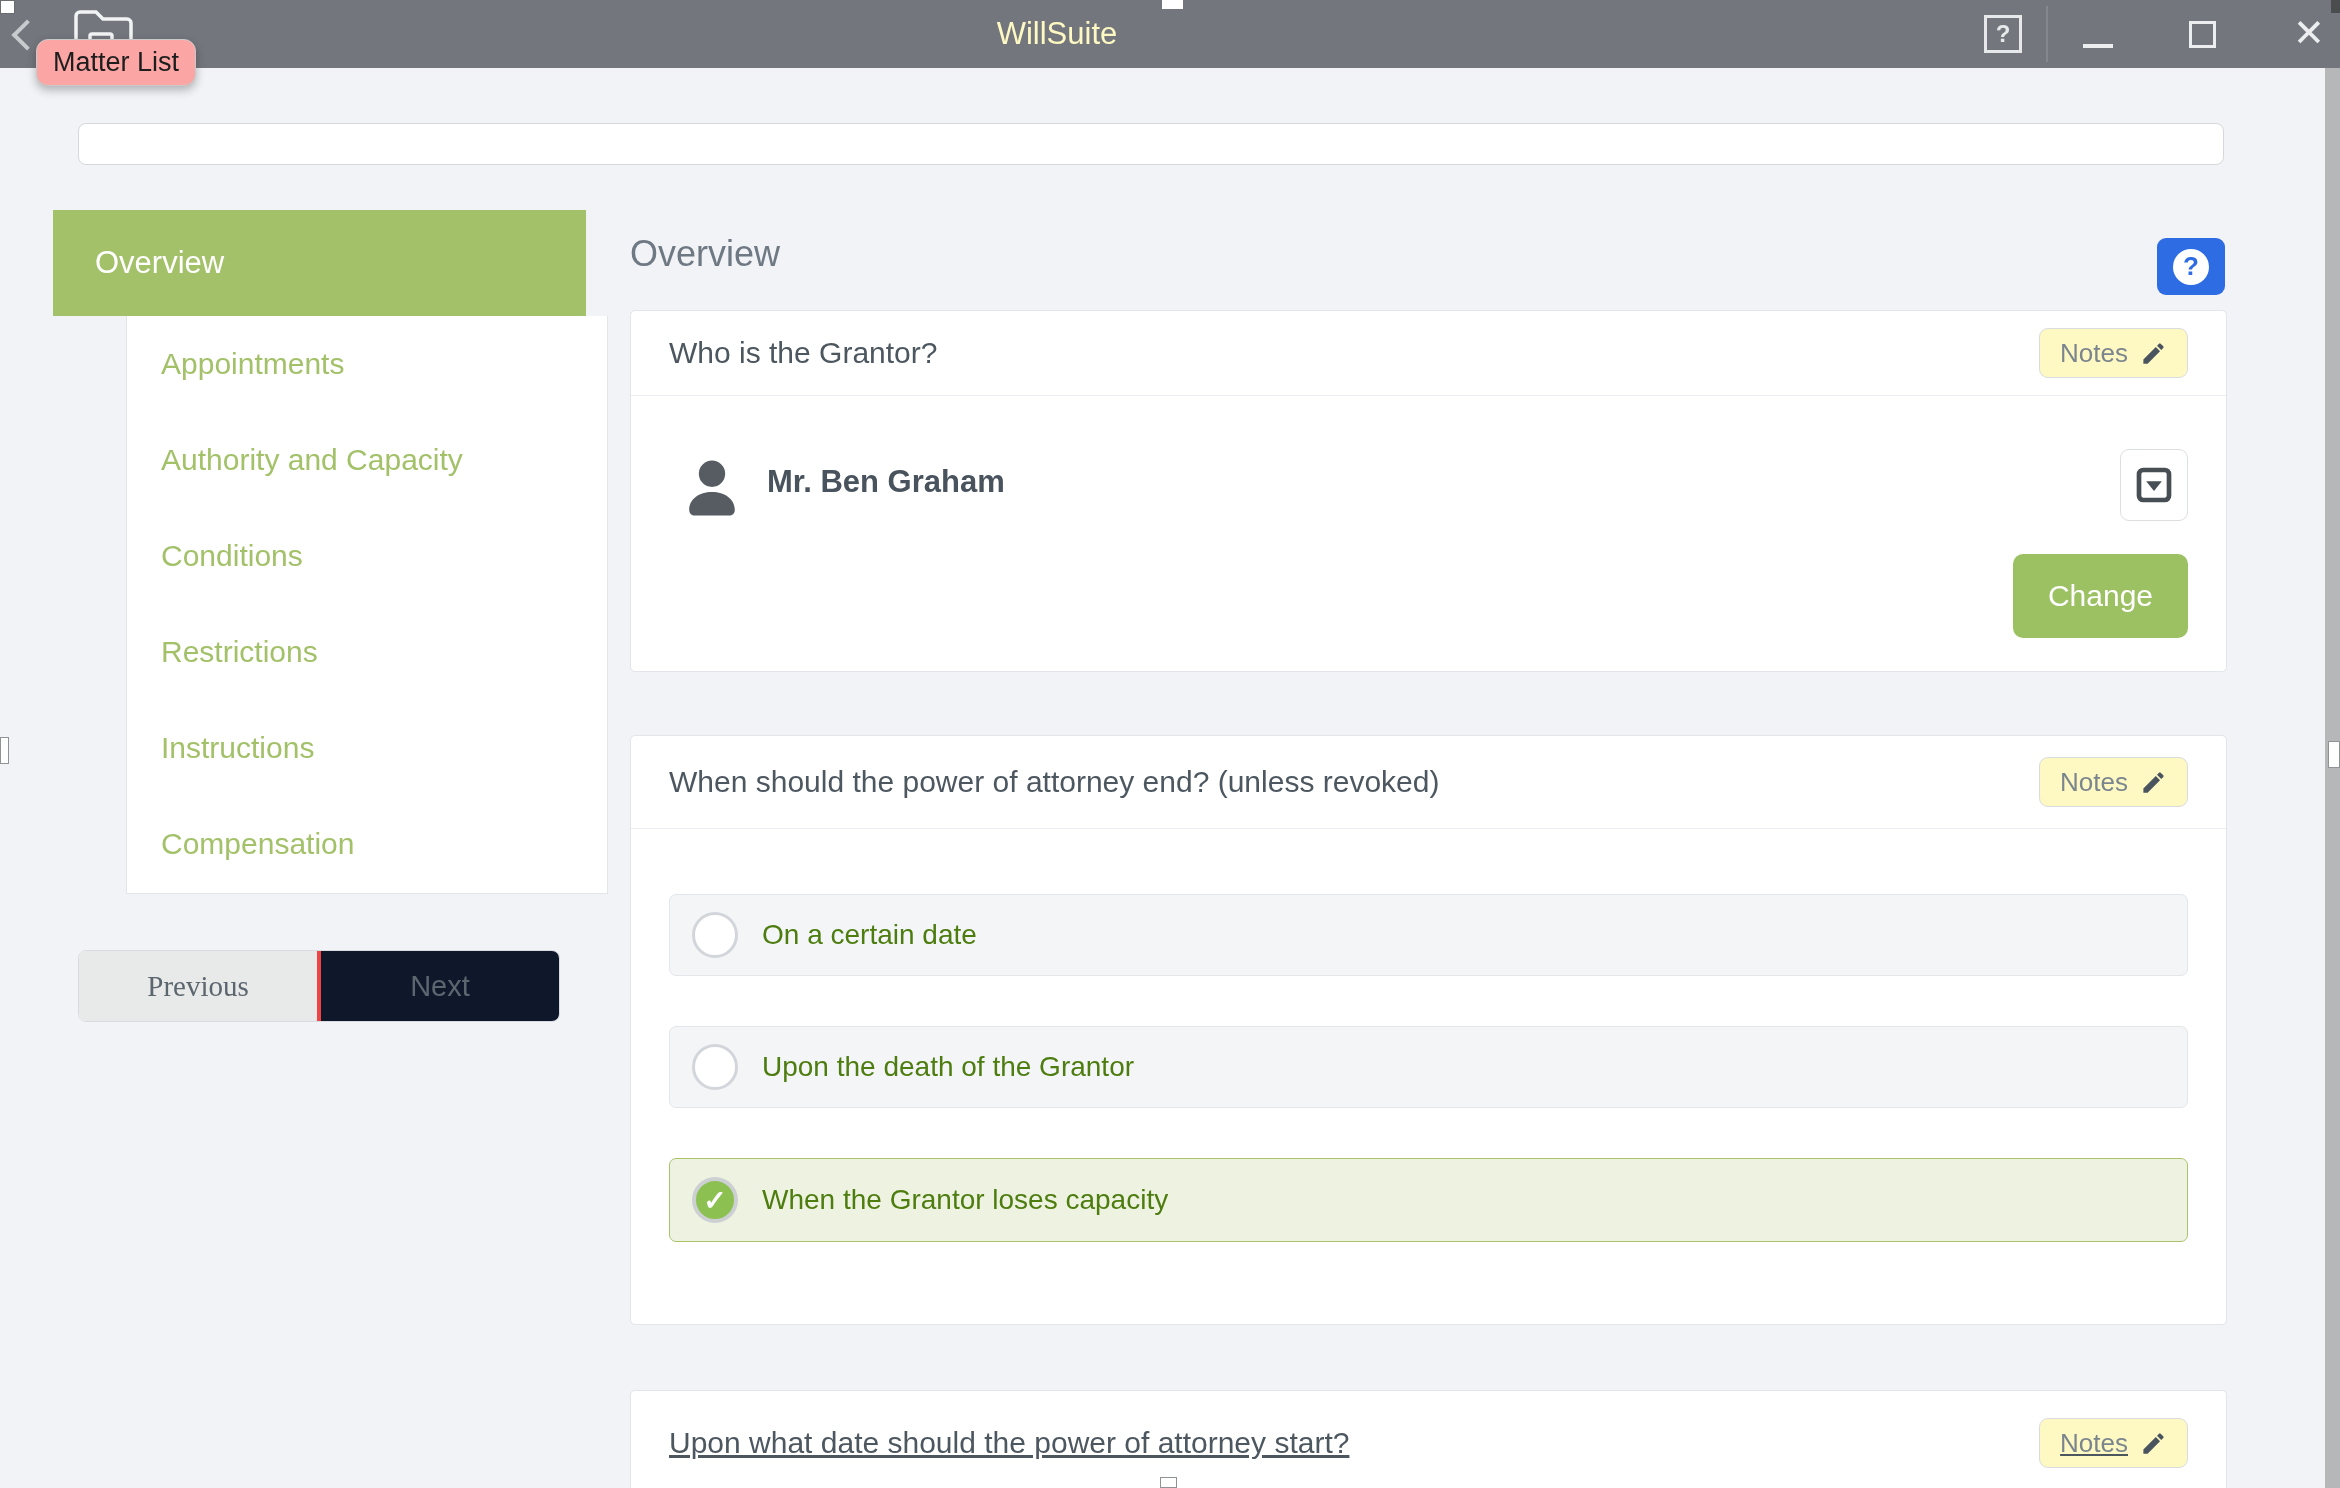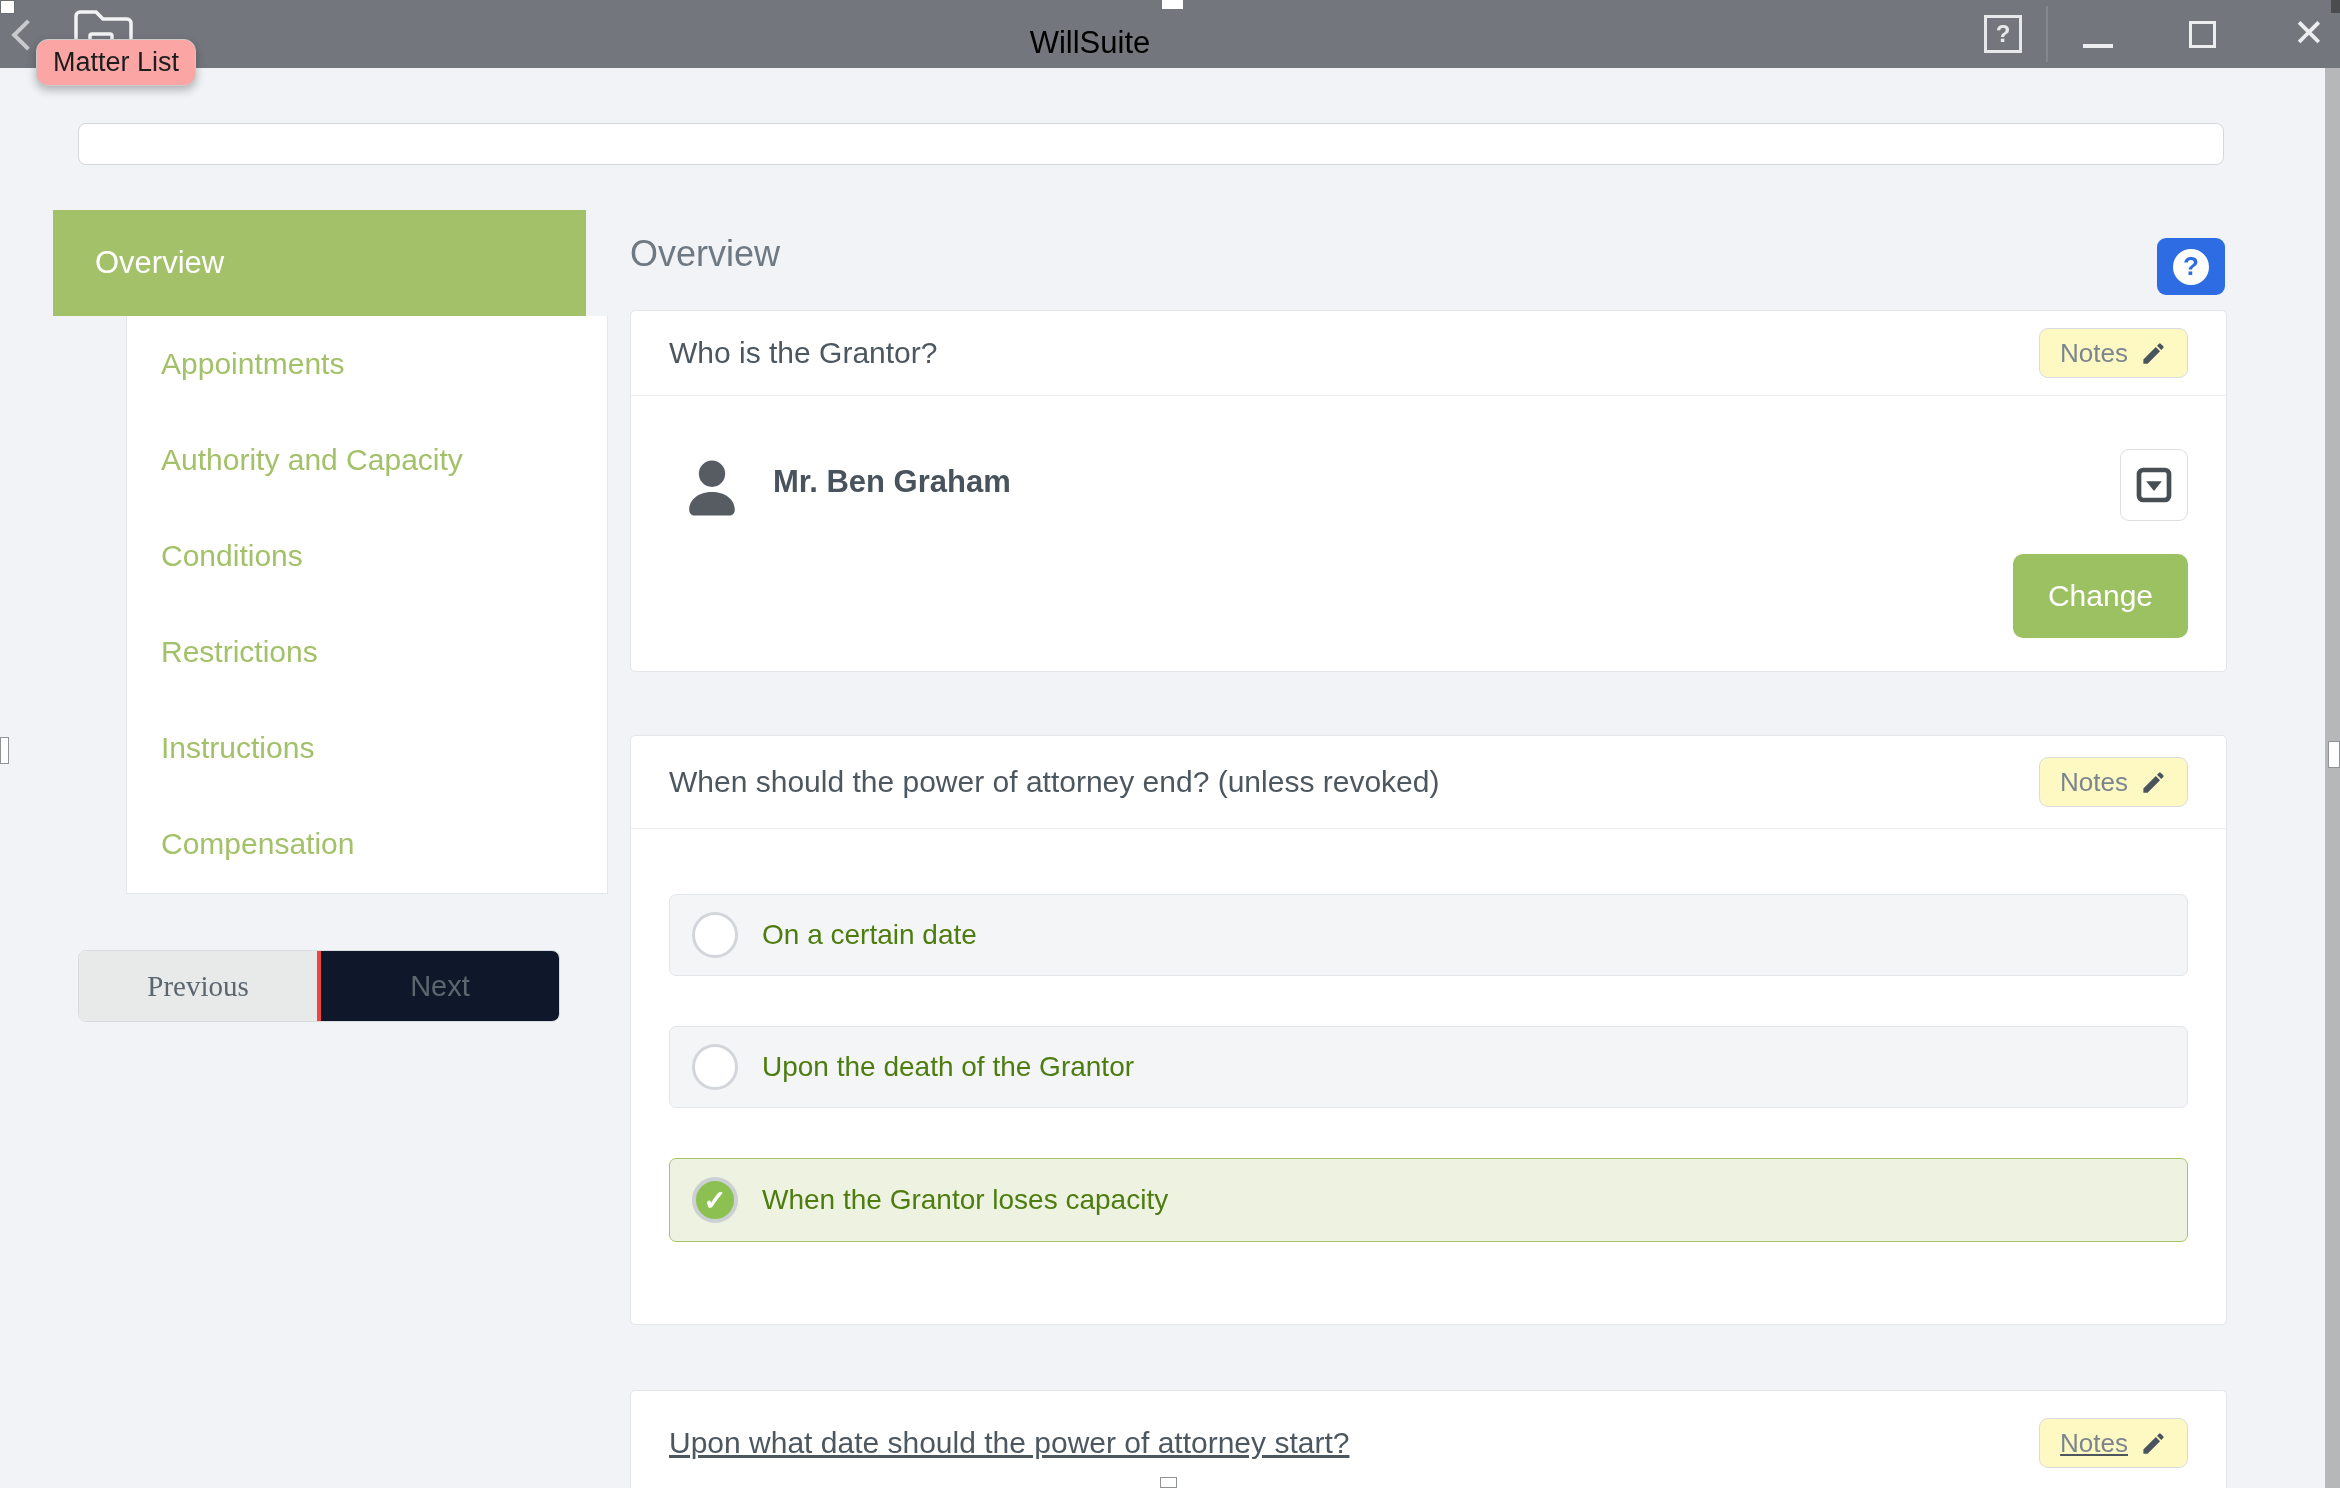--- a/index.html
+++ b/index.html
@@ -17,22 +17,22 @@
     position:absolute; left:0; top:0; width:2340px; height:68px;
     background:#73777d;
   }
   .tb-back {
     position:absolute; left:16px; top:24px; width:22px; height:22px;
     border-left:4px solid #d7d9db; border-bottom:4px solid #d7d9db;
     transform:rotate(45deg); cursor:pointer; opacity:.85;
   }
   .tb-folder { position:absolute; left:70px; top:8px; width:66px; height:54px; cursor:pointer; }
   .tb-title {
-    position:absolute; left:1090px; top:50%; transform:translate(-50%,-50%);
-    color:#000000; font-size:31px;margin-top:9px;
+    position:absolute; left:1057px; top:50%; transform:translate(-50%,-50%);
+    color:#fef9c3; font-size:31px;
   }
   .tb-help {
     position:absolute; left:1984px; top:15px; width:38px; height:38px;
     border:3px solid #e7e8ea; border-radius:50%；
     border-radius:50%;
     color:#e7e8ea; font-size:24px; font-weight:bold;
     display:flex; align-items:center; justify-content:center; cursor:pointer;
   }
   .tb-sep { position:absolute; left:2046px; top:6px; width:2px; height:56px; background:#84888d; }
   .tb-min { position:absolute; left:2083px; top:44px; width:30px; height:4px; background:#eceeef; cursor:pointer; }
@@ -124,21 +124,21 @@
     border:1px solid #d9dcdf; border-radius:9px;
     display:flex; align-items:center; gap:12px;
     font-size:26px; color:#7b858e; cursor:pointer; flex:none;
   }
   .notes-btn svg { width:27px; height:27px; fill:#4a545e; }
 
   .card-grantor { top:310px; height:362px; }
   .card-grantor .card-header { height:85px; }
   .person-row { position:absolute; left:50px; top:145px; display:flex; }
   .person-row svg { width:62px; height:76px; fill:#565c62; }
-  .person-name { margin-left:30px; margin-top:8px; font-size:31px; font-weight:bold; color:#49535d;text-align:right; }
+  .person-name { margin-left:24px; margin-top:8px; font-size:31px; font-weight:bold; color:#49535d;text-align:right; }
   .caret-btn {
     position:absolute; right:38px; top:138px; width:68px; height:72px;
     background:#fff; border:1px solid #dcdfe2; border-radius:9px;
     display:flex; align-items:center; justify-content:center; cursor:pointer;
   }
   .caret-btn svg { width:40px; height:40px; color:#474e54; }
   .change-btn {
     position:absolute; right:38px; top:243px; width:175px; height:84px;
     background:#9cc162; border:none; border-radius:10px;
     color:#fff; font-size:30px; cursor:pointer;

